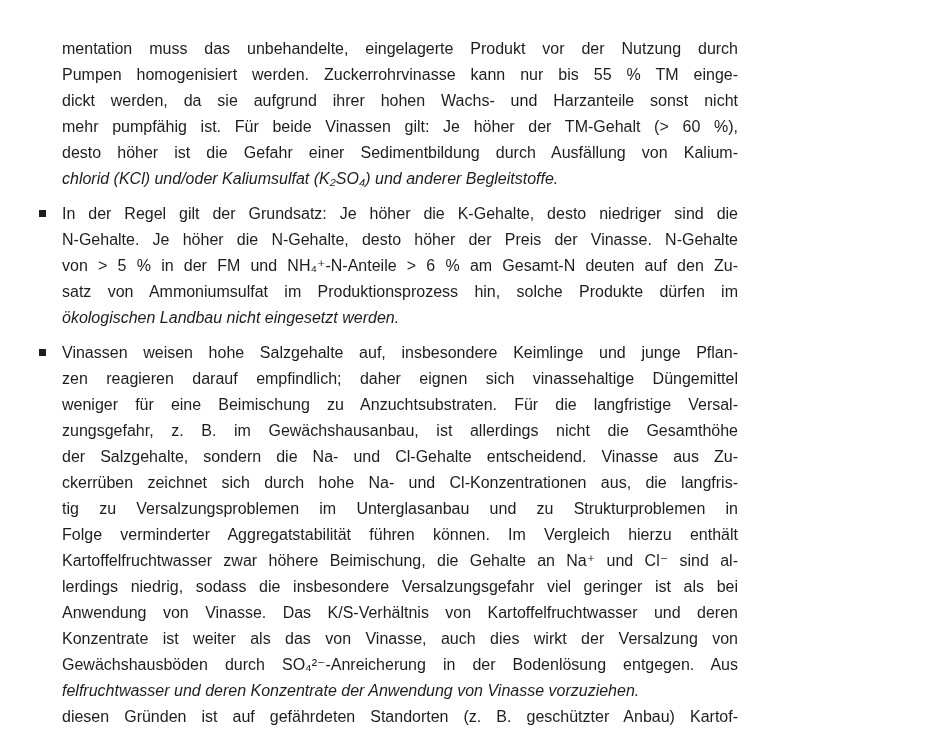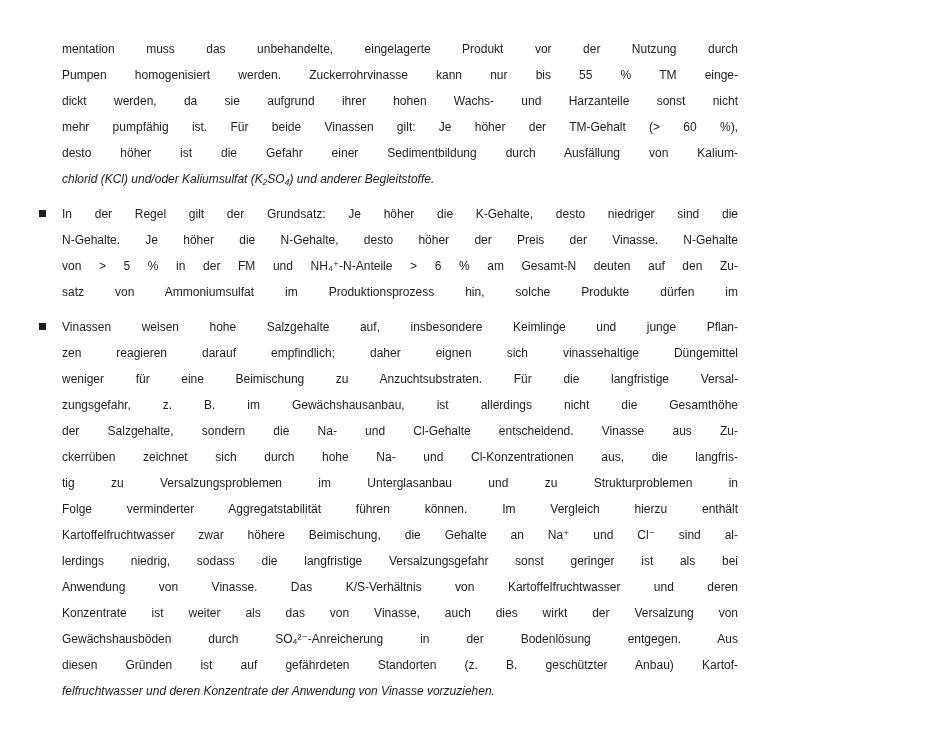--- a/index.html
+++ b/index.html
@@ -8,21 +8,21 @@
     background: #ffffff;
   }
   .page {
     position: relative;
     width: 792px;
     height: 748px;
     box-sizing: border-box;
     background: #ffffff;
     padding: 36px 54px 10px 62px;
     font-family: "Liberation Sans", "DejaVu Sans", sans-serif;
-    font-size: 12px;
+    font-size: 16px;
     line-height: 26px;
     color: #1d1d1d;
     overflow: hidden;
   }
   .para {
     position: relative;
     margin: 0 0 9px 0;
   }
   .line {
     text-align: justify;
@@ -55,34 +55,35 @@
       <div class="line">desto höher ist die Gefahr einer Sedimentbildung durch Ausfällung von Kalium-</div>
       <div class="line last">chlorid (KCl) und/oder Kaliumsulfat (K₂SO₄) und anderer Begleitstoffe.</div>
     </div>
 
   <div class="para">
     <span class="bullet-marker"></span>
   <div class="line">In der Regel gilt der Grundsatz: Je höher die K-Gehalte, desto niedriger sind die</div>
       <div class="line">N-Gehalte. Je höher die N-Gehalte, desto höher der Preis der Vinasse. N-Gehalte</div>
       <div class="line">von &gt; 5 % in der FM und NH₄⁺-N-Anteile &gt; 6 % am Gesamt-N deuten auf den Zu-</div>
       <div class="line">satz von Ammoniumsulfat im Produktionsprozess hin, solche Produkte dürfen im</div>
+      <div class="line last">ökologischen Landbau nicht eingesetzt werden.</div>
     </div>
 
   <div class="para">
     <span class="bullet-marker"></span>
   <div class="line">Vinassen weisen hohe Salzgehalte auf, insbesondere Keimlinge und junge Pflan-</div>
       <div class="line">zen reagieren darauf empfindlich; daher eignen sich vinassehaltige Düngemittel</div>
       <div class="line">weniger für eine Beimischung zu Anzuchtsubstraten. Für die langfristige Versal-</div>
       <div class="line">zungsgefahr, z. B. im Gewächshausanbau, ist allerdings nicht die Gesamthöhe</div>
       <div class="line">der Salzgehalte, sondern die Na- und Cl-Gehalte entscheidend. Vinasse aus Zu-</div>
       <div class="line">ckerrüben zeichnet sich durch hohe Na- und Cl-Konzentrationen aus, die langfris-</div>
       <div class="line">tig zu Versalzungsproblemen im Unterglasanbau und zu Strukturproblemen in</div>
       <div class="line">Folge verminderter Aggregatstabilität führen können. Im Vergleich hierzu enthält</div>
       <div class="line">Kartoffelfruchtwasser zwar höhere Beimischung, die Gehalte an Na⁺ und Cl⁻ sind al-</div>
-      <div class="line">lerdings niedrig, sodass die langfristige Versalzungsgefahr sonst geringer ist als bei</div>
+      <div class="line">lerdings niedrig, sodass die insbesondere Versalzungsgefahr viel geringer ist als bei</div>
       <div class="line">Anwendung von Vinasse. Das K/S-Verhältnis von Kartoffelfruchtwasser und deren</div>
       <div class="line">Konzentrate ist weiter als das von Vinasse, auch dies wirkt der Versalzung von</div>
       <div class="line">Gewächshausböden durch SO₄²⁻-Anreicherung in der Bodenlösung entgegen. Aus</div>
+      <div class="line last">felfruchtwasser und deren Konzentrate der Anwendung von Vinasse vorzuziehen.</div>
       <div class="line">diesen Gründen ist auf gefährdeten Standorten (z. B. geschützter Anbau) Kartof-</div>
-      <div class="line last">felfruchtwasser und deren Konzentrate der Anwendung von Vinasse vorzuziehen.</div>
     </div>
 
 </div>
 
 </body></html>

